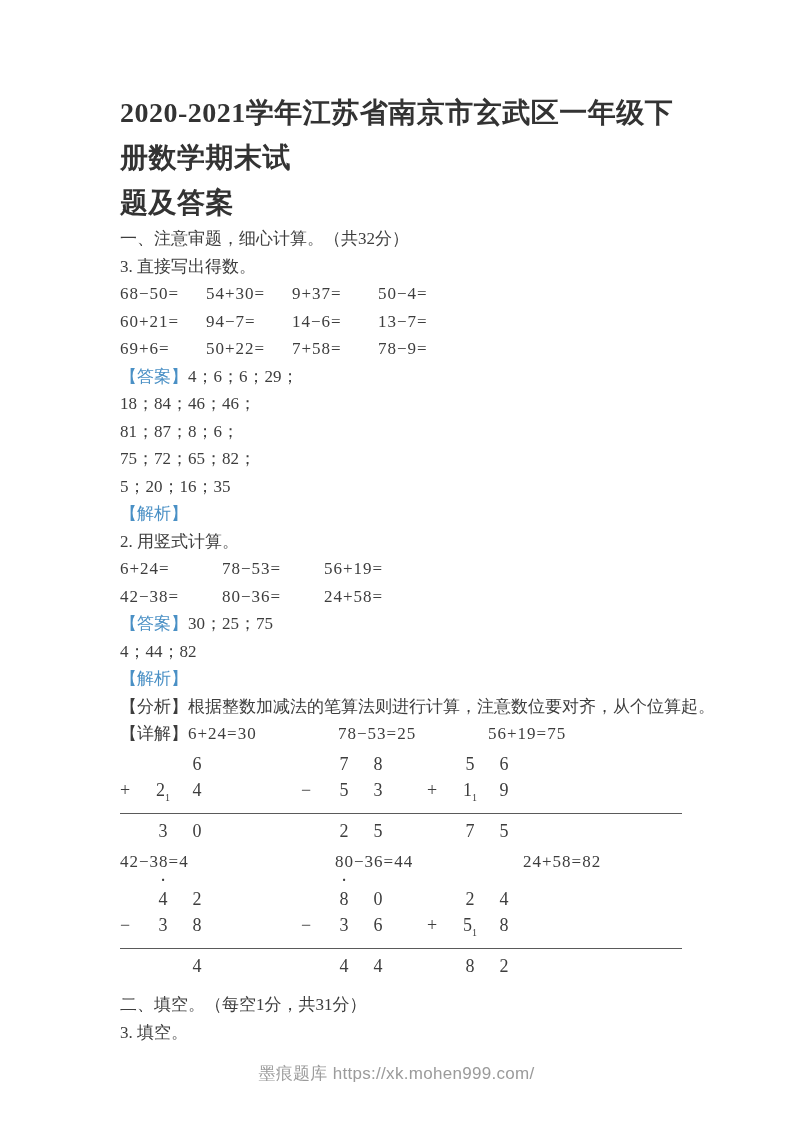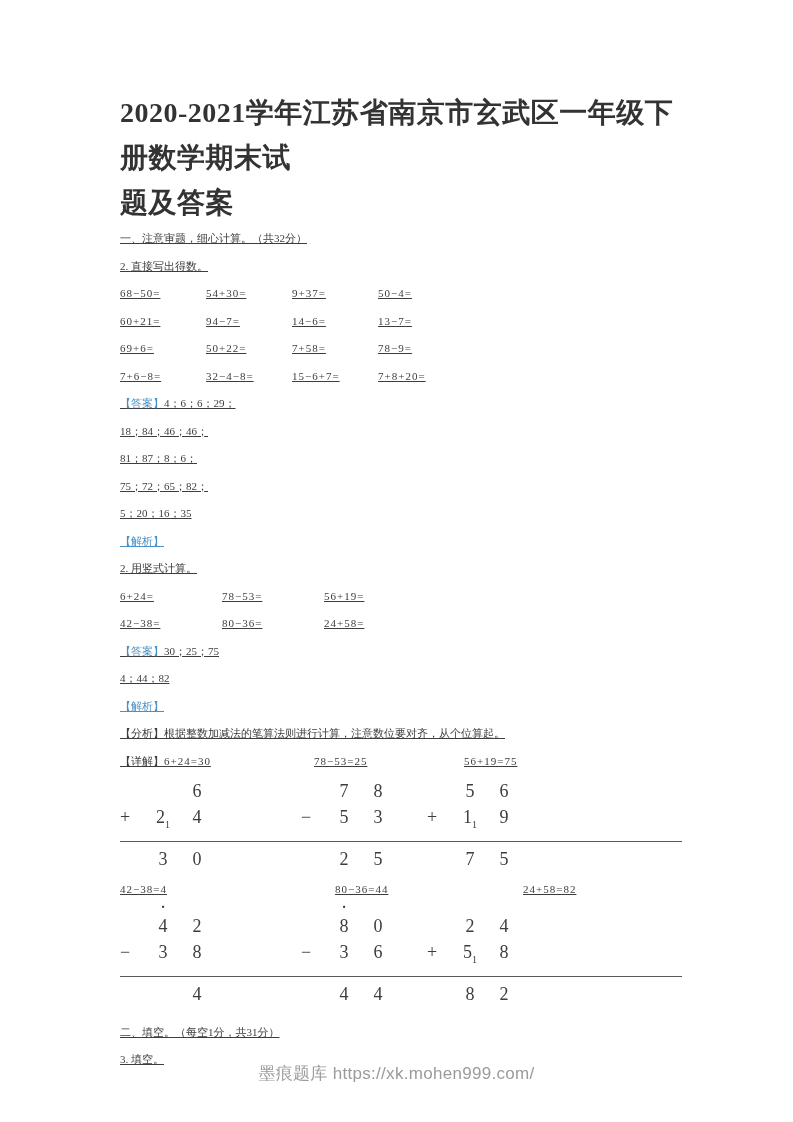--- a/index.html
+++ b/index.html
@@ -4,21 +4,21 @@
 <style>
   * { margin:0; padding:0; box-sizing:border-box; }
   html,body { background:#ffffff; }
   .page {
     position:relative; width:793px; height:1122px; background:#ffffff;
     font-family:"Liberation Serif","DejaVu Serif",serif;
     color:#3d3d3d; overflow:hidden;
   }
   .content { position:absolute; left:120px; top:90px; width:562px; }
   .doc-title { font-size:28px; font-weight:bold; color:#333333; line-height:45px; letter-spacing:0.5px; }
-  .line { font-size:11px; line-height:27.5px; white-space:nowrap;text-decoration:underline; }
+  .line { font-size:17px; line-height:27.5px; white-space:nowrap; }
   .blue { color:#4a90c5; }
   .prob-row { display:flex; }
   .cells-4 .cell { min-width:76px; margin-right:10px; letter-spacing:1px; }
   .cells-3 .cell { min-width:88px; margin-right:14px; letter-spacing:1px; }
   .detail-row { display:flex; }
   .detail-row .detail-eq { min-width:120px; margin-right:30px; letter-spacing:1px; }
   .eq-grid { display:grid; grid-template-columns:197px 170px 1fr;gap:18px; }
   .eq-grid .eq { letter-spacing:1px; }
   .vgrid { display:grid; grid-template-columns:181px 126px 1fr; margin:3px 0 4px 0; }
   .vcalc { display:inline-block; font-size:18px; }
@@ -41,46 +41,40 @@
 
 <div class="page">
   <div class="content">
 
     <div class="doc-title">
       <div>2020-2021学年江苏省南京市玄武区一年级下册数学期末试</div>
       <div>题及答案</div>
     </div>
 
     <div class="line">一、注意审题，细心计算。（共32分）</div>
-    <div class="line">2. 直接写出得数。</div>
+    <div class="line">3. 直接写出得数。</div>
 
     <div class="line prob-row cells-4">
       <span class="cell">68−50=</span>
       <span class="cell">54+30=</span>
       <span class="cell">9+37=</span>
       <span class="cell">50−4=</span>
     </div>
     <div class="line prob-row cells-4">
       <span class="cell">60+21=</span>
       <span class="cell">94−7=</span>
       <span class="cell">14−6=</span>
       <span class="cell">13−7=</span>
     </div>
     <div class="line prob-row cells-4">
       <span class="cell">69+6=</span>
       <span class="cell">50+22=</span>
       <span class="cell">7+58=</span>
       <span class="cell">78−9=</span>
     </div>
-    <div class="line prob-row cells-4">
-      <span class="cell">7+6−8=</span>
-      <span class="cell">32−4−8=</span>
-      <span class="cell">15−6+7=</span>
-      <span class="cell">7+8+20=</span>
-    </div>
 
     <div class="line">
       <span class="blue">【答案】</span><span>4；6；6；29；</span>
     </div>
     <div class="line">18；84；46；46；</div>
     <div class="line">81；87；8；6；</div>
     <div class="line">75；72；65；82；</div>
     <div class="line">5；20；16；35</div>
     <div class="line blue">【解析】</div>
 

